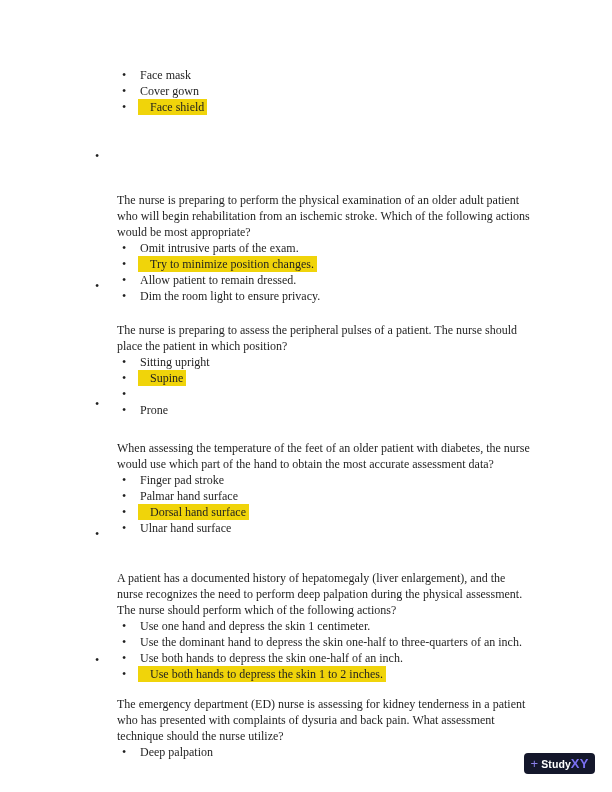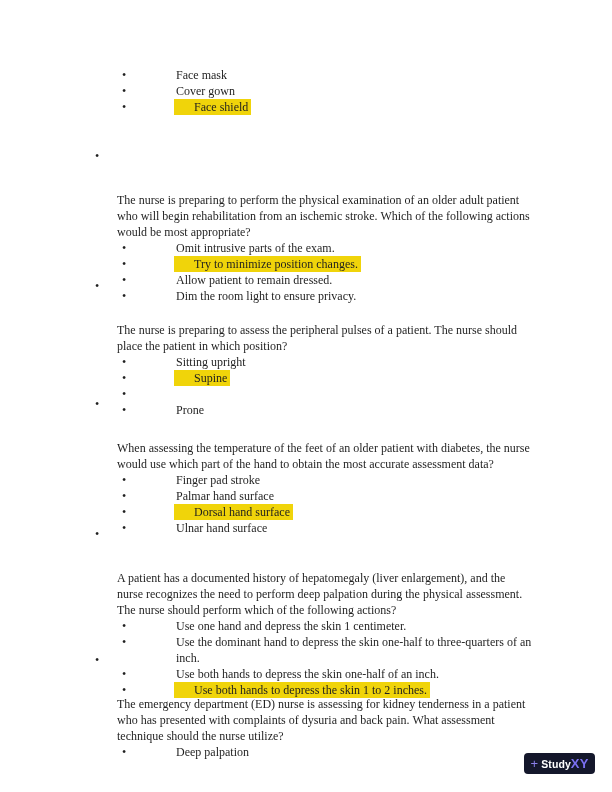--- a/index.html
+++ b/index.html
@@ -12,24 +12,24 @@
     font-size:12px;line-height:16px;
     color:var(--text,#1f1f1f);
     overflow:hidden;
   }
   .block{position:absolute;left:95px;width:437px;}
   .qrow{display:flex;}
   .bullet{flex:none;width:22px;font-size:12px;}
   .qtext{flex:1;text-align:left;margin-top:44px;}
   .orow{display:flex;padding-left:27px;}
   .orow .bullet{width:18px;}
-  .otext{flex:1;margin-left:36px;}
+  .otext{flex:1;}
   .hl{
     background:var(--hl,#F0D40A);
-    padding:1px 3px 1px 20px;
+    padding:1px 3px 1px 12px;
     margin-left:-2px;
     text-align:center;
   }
   .brand{
     position:absolute;left:524px;top:753px;
     width:71px;height:21px;
     background:var(--brandbg,#14172B);
     border-radius:4px;
     display:flex;align-items:center;justify-content:center;
     gap:3px;

